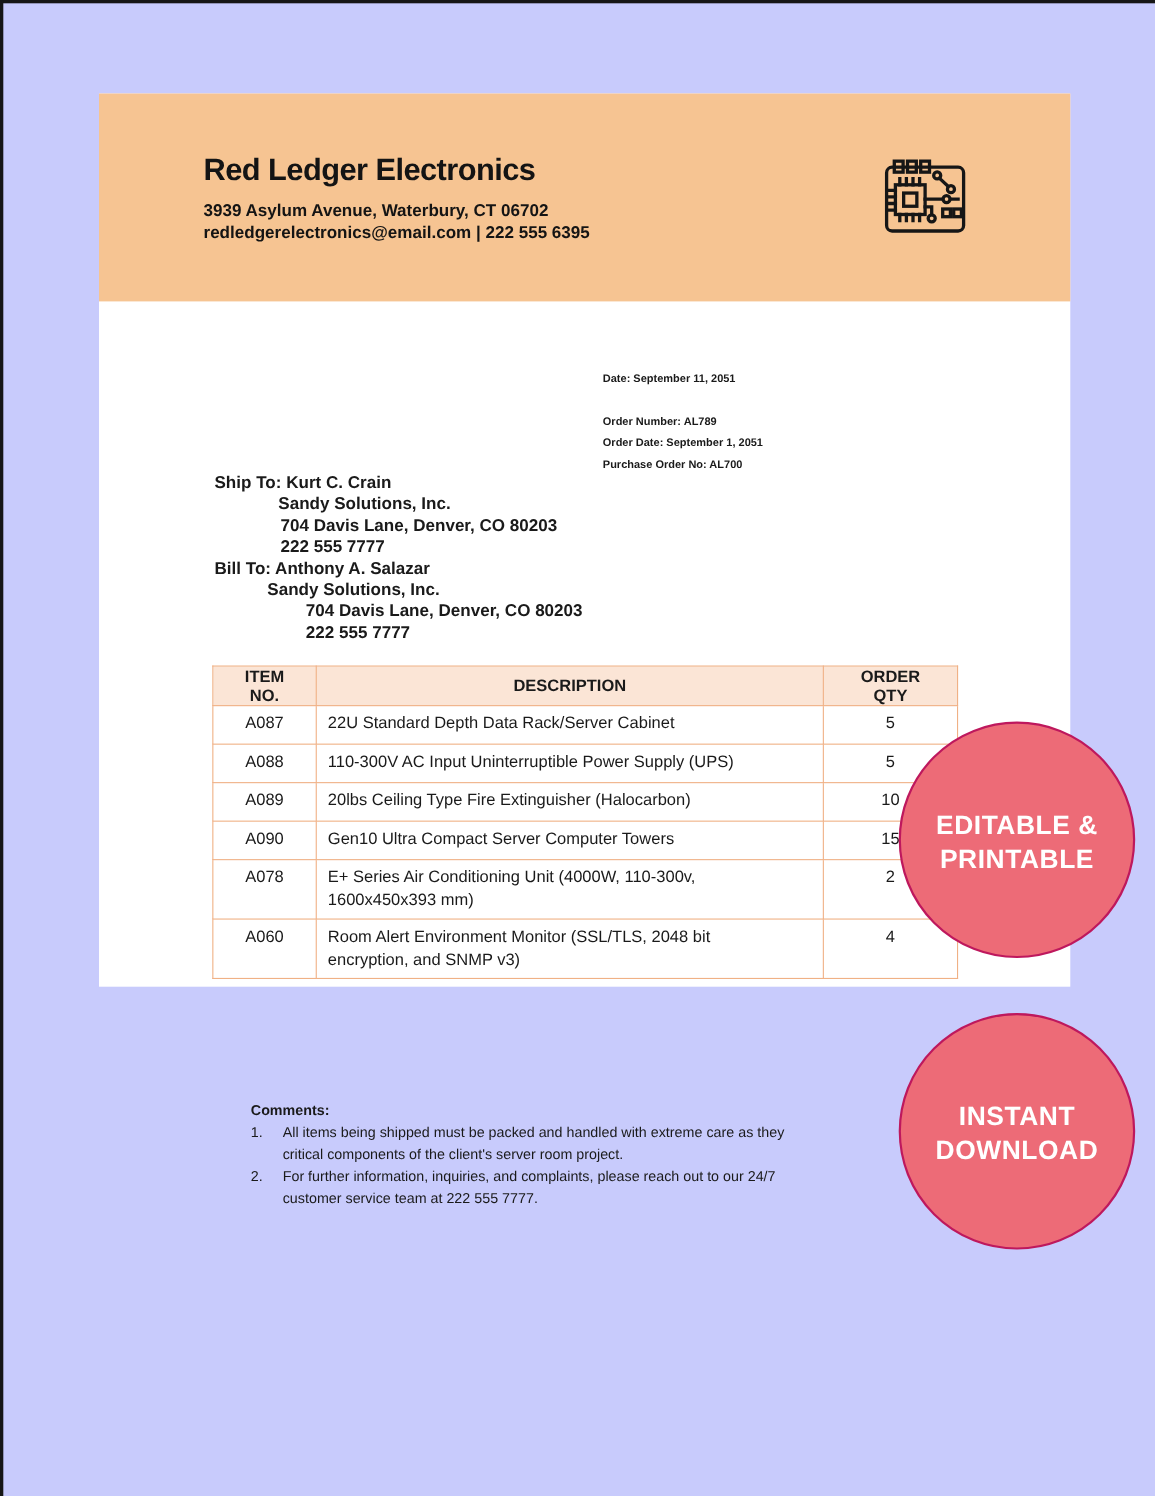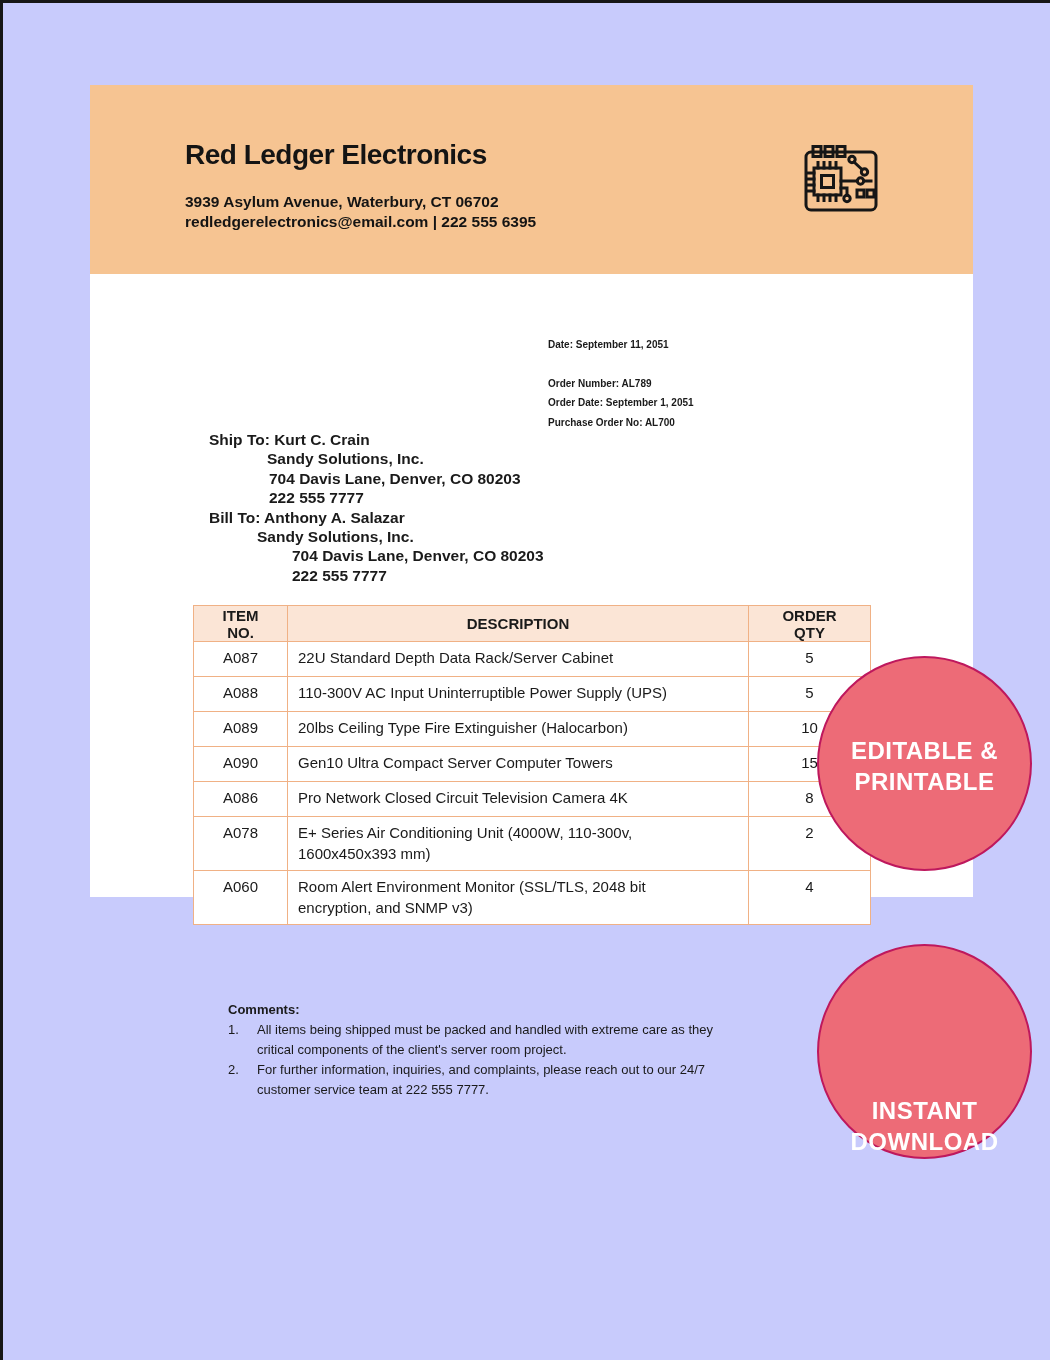--- a/index.html
+++ b/index.html
@@ -33,33 +33,33 @@
   }
   .company { position: absolute; left: 95px; top: 53px; }
   .company-name {
     font-size: 28px; font-weight: bold; letter-spacing: -0.5px;
     line-height: 34px; color: #141414; white-space: nowrap;
   }
   .company-line {
     font-size: 15.5px; font-weight: bold; line-height: 19.5px;
     color: #141414; white-space: nowrap;
   }
-  .company-line.first { margin-top: 20px; }
+  .company-line.first { margin-top: 10px; }
   .logo { position: absolute; left: 713px; top: 58px; width: 76px; height: 72px; }
 
   
   .meta {
     position: absolute; left: 458px; top: 250px;
     font-size: 10px; font-weight: bold; line-height: 19.5px; white-space: nowrap;
   }
   .meta-gap { height: 19px; }
 
   
   .addr {
-    position: absolute; left: 119px; top: 345px;
+    position: absolute; left: 105px; top: 345px;
     font-size: 15.5px; font-weight: bold; line-height: 19.4px; white-space: nowrap;
   }
 
   
   .items-table {
     position: absolute; left: 103px; top: 520px;
     width: 677px;
     border-collapse: collapse; table-layout: fixed;
     font-size: 15px; color: #1a1a1a;
   }
@@ -91,21 +91,21 @@
     position: absolute;
     width: 215px; height: 215px; border-radius: 50%;
     background: #ed6b77; border: 2px solid #be185d;
     display: flex; flex-direction: column;
     align-items: center; justify-content: center;
     color: #ffffff; font-weight: bold; font-size: 24px;
     line-height: 31px; letter-spacing: 0.5px; text-align: center;
     padding-top: 4px;
   }
   .badge-editable { left: 817px; top: 656px; }
-  .badge-download { left: 817px; top: 944px; justify-content: flex-end; }
+  .badge-download { left: 817px; top: 921px; }
 </style>
 </head>
 <body>
 
 <div class="screen">
   <div class="edge-top"></div>
   <div class="edge-left"></div>
 
   <div class="page">
 
@@ -186,25 +186,20 @@
         <tr class="single">
           <td class="cell-item">A089</td>
           <td class="cell-desc">20lbs Ceiling Type Fire Extinguisher (Halocarbon)</td>
           <td class="cell-qty">10</td>
         </tr>
         <tr class="single">
           <td class="cell-item">A090</td>
           <td class="cell-desc">Gen10 Ultra Compact Server Computer Towers</td>
           <td class="cell-qty">15</td>
         </tr>
-        <tr class="single">
-          <td class="cell-item">A086</td>
-          <td class="cell-desc">Pro Network Closed Circuit Television Camera 4K</td>
-          <td class="cell-qty">8</td>
-        </tr>
         <tr class="double">
           <td class="cell-item">A078</td>
           <td class="cell-desc">E+ Series Air Conditioning Unit (4000W, 110-300v,
 1600x450x393 mm)</td>
           <td class="cell-qty">2</td>
         </tr>
         <tr class="double">
           <td class="cell-item">A060</td>
           <td class="cell-desc">Room Alert Environment Monitor (SSL/TLS, 2048 bit
 encryption, and SNMP v3)</td>

